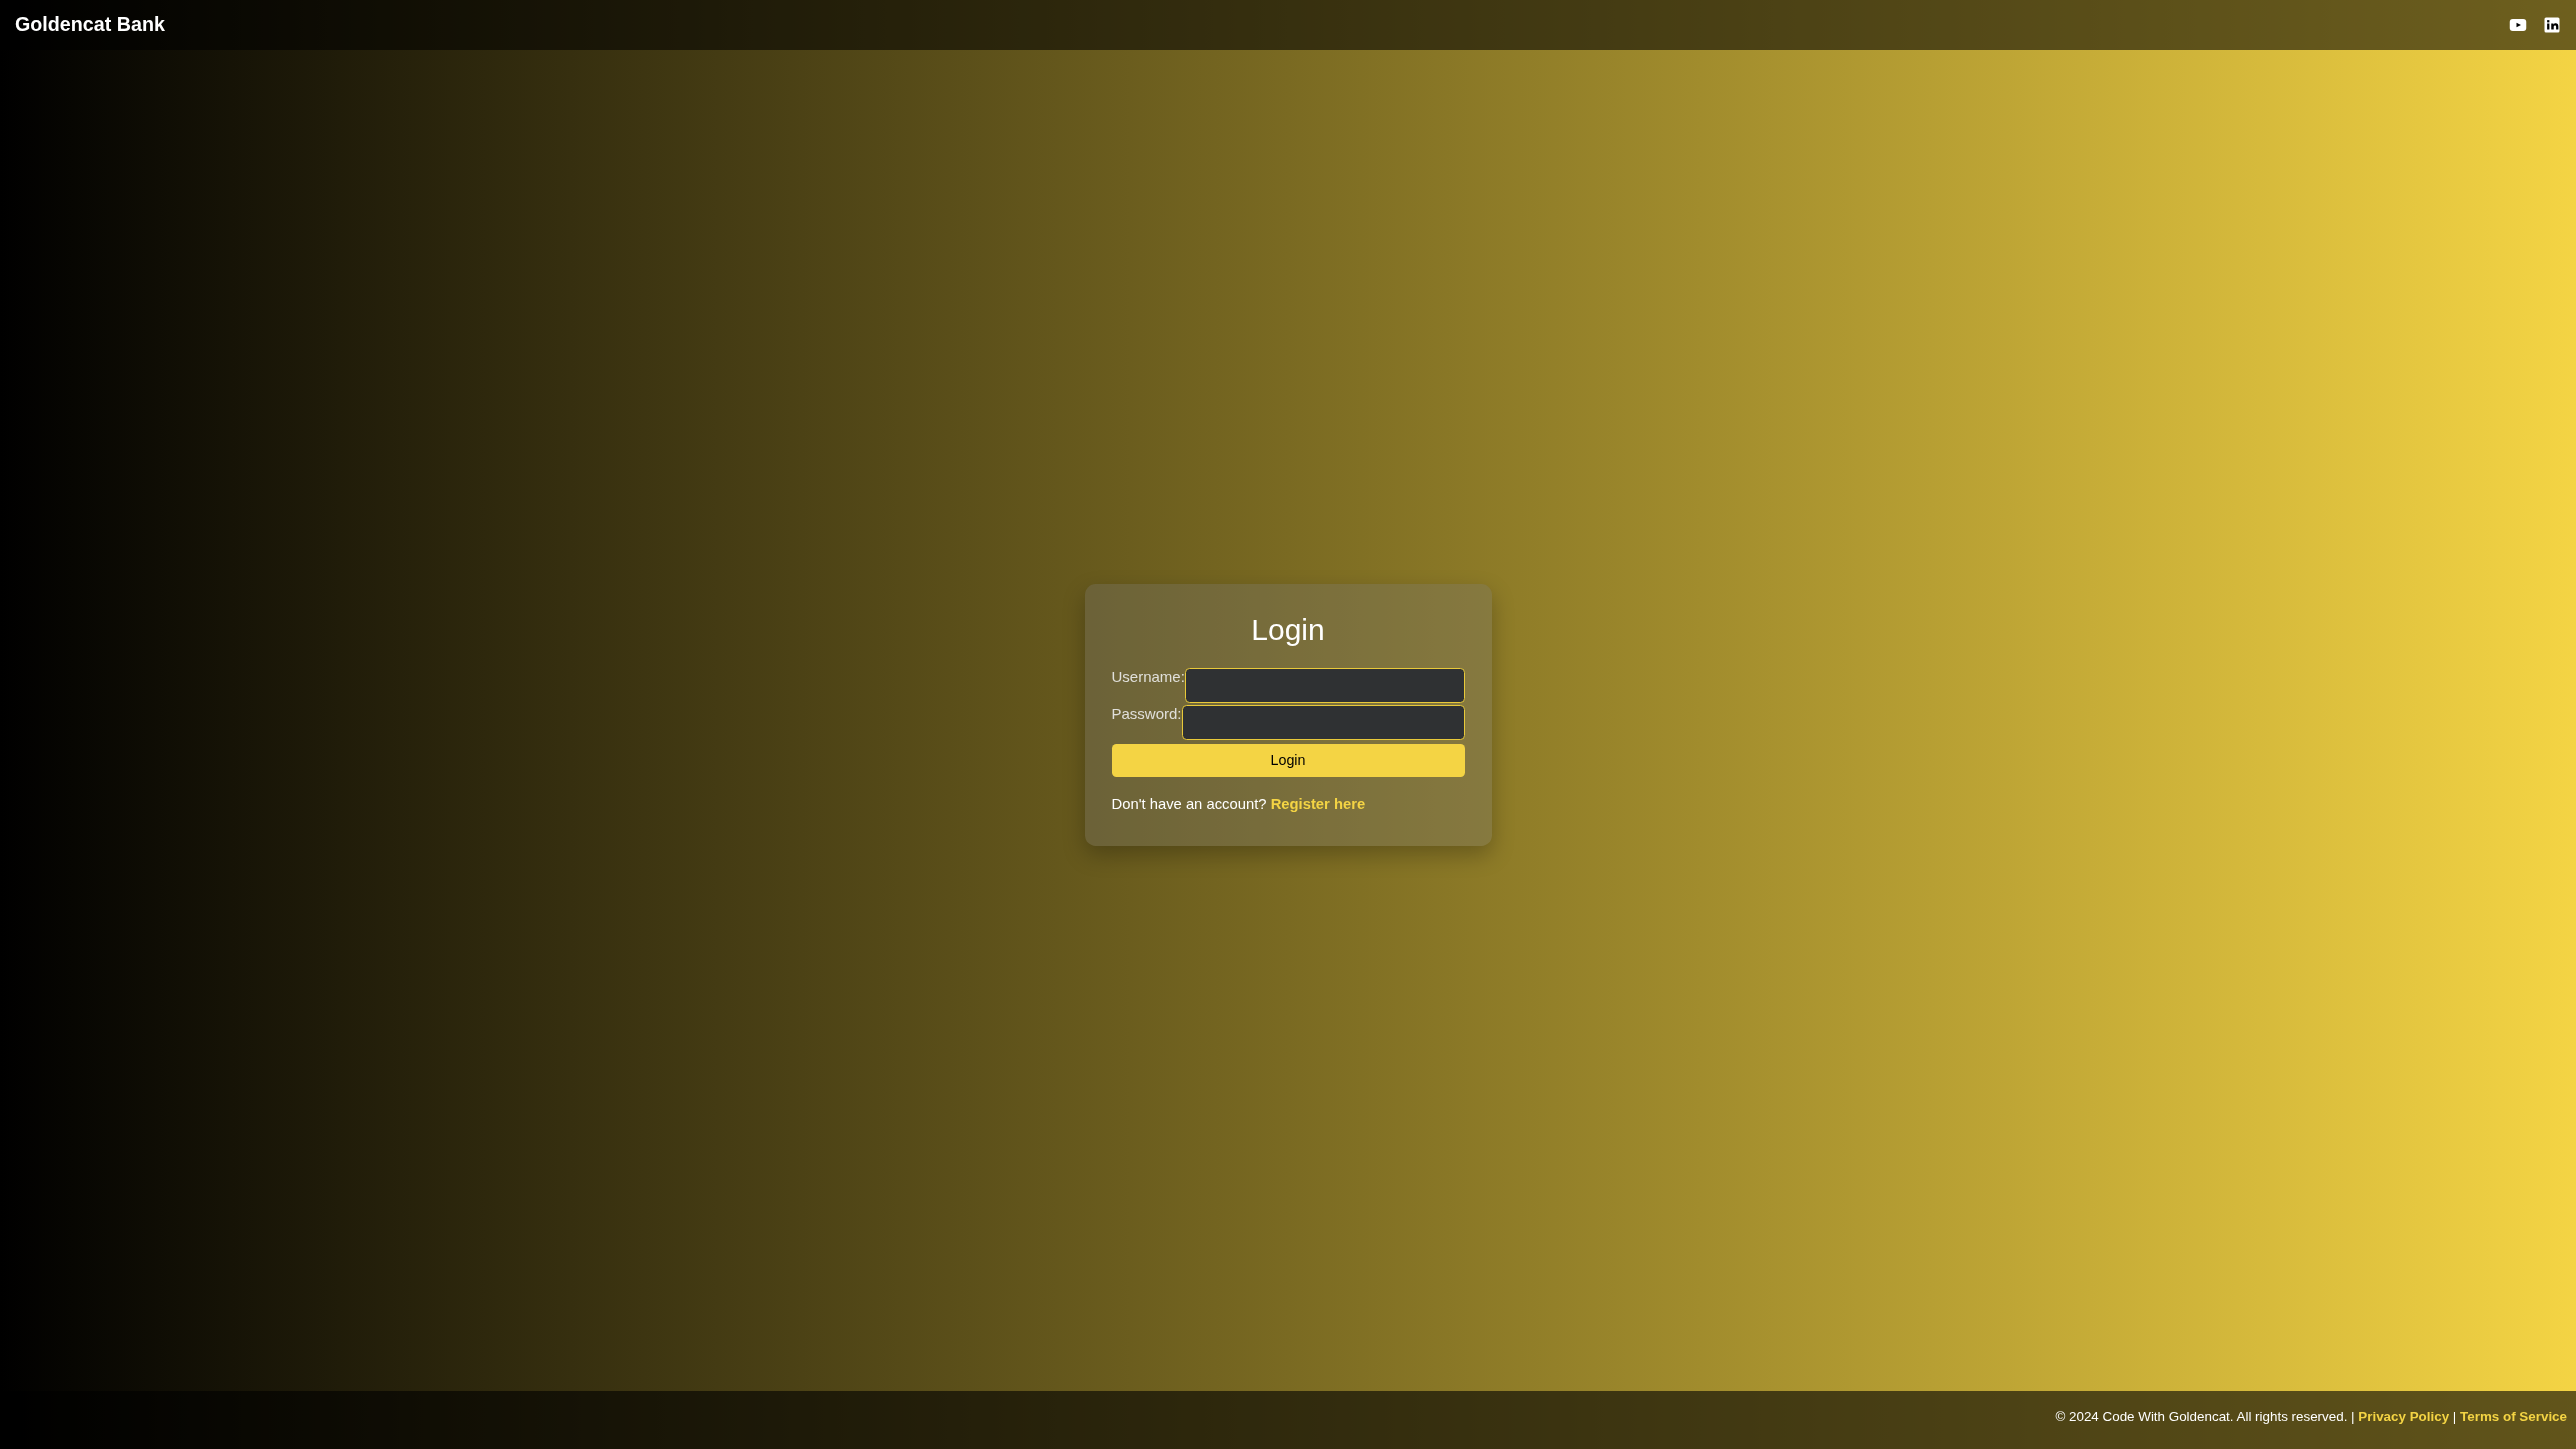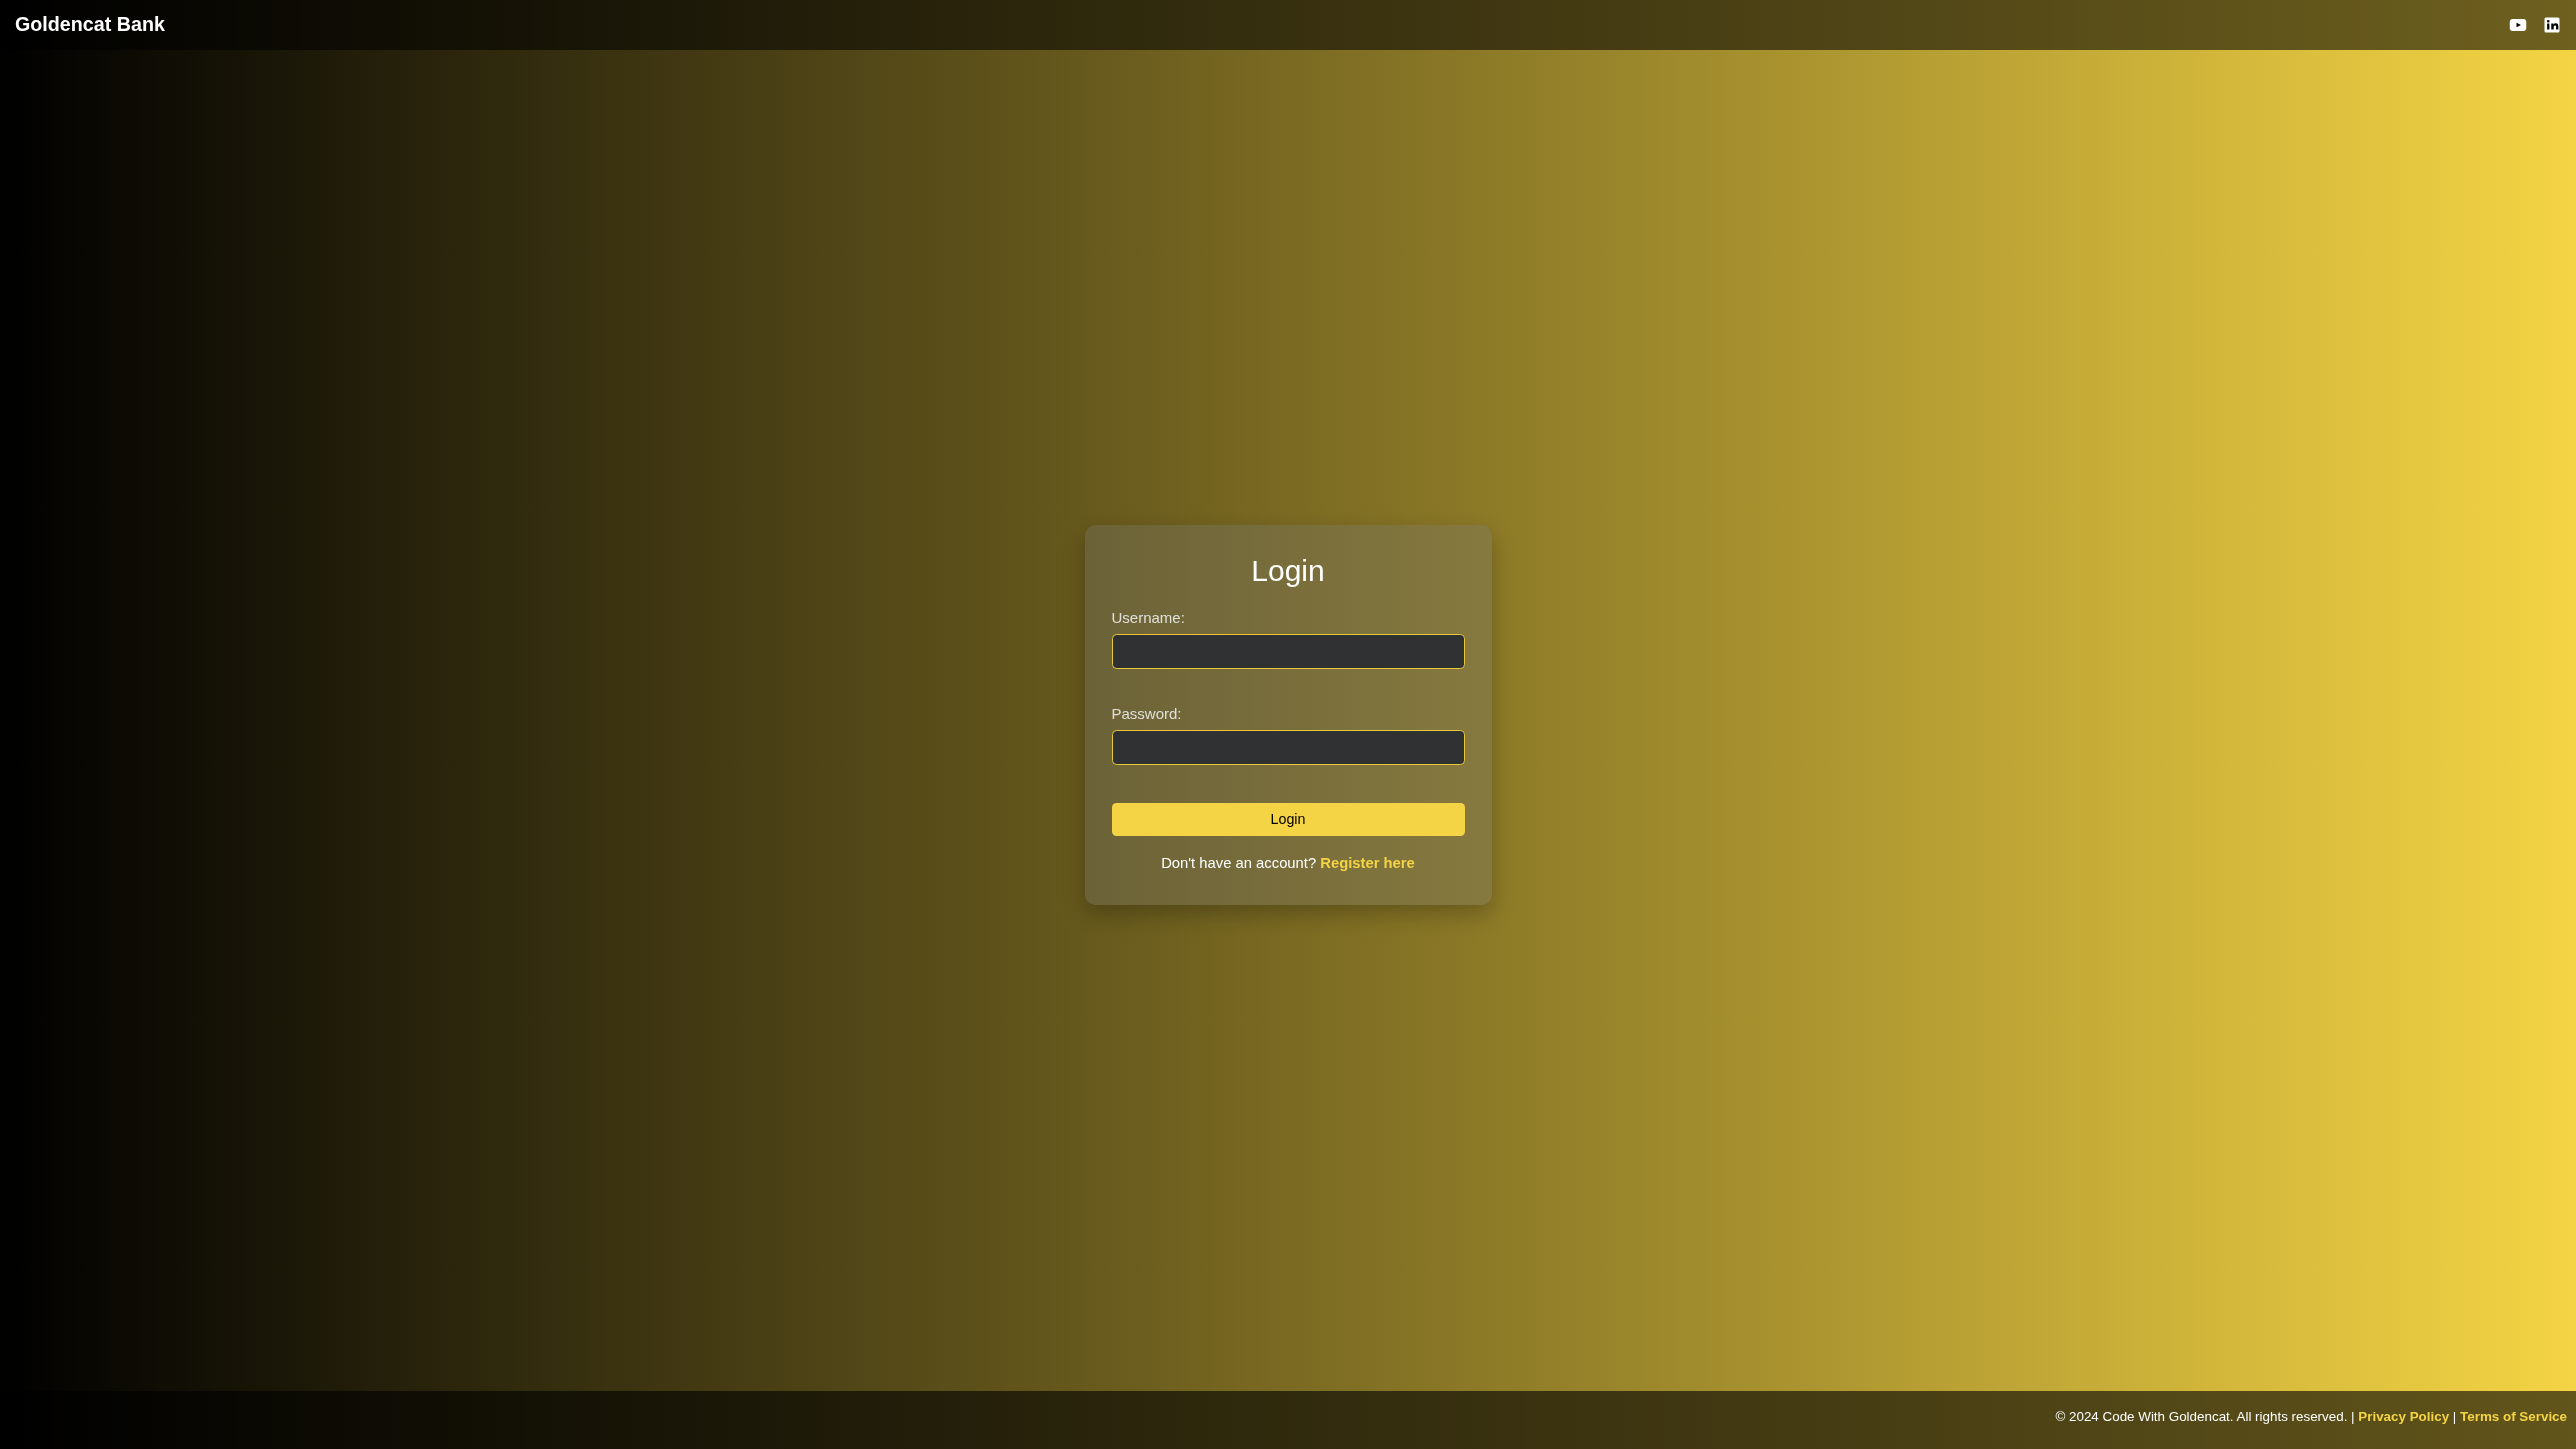--- a/index.html
+++ b/index.html
@@ -51,21 +51,21 @@
     position: relative;
     top: -5.4px;
   }
   .card-title {
     text-align: center;
     color: #ffffff;
     font-size: 30px;
     font-weight: 400;
     margin-bottom: 21.5px;
   }
-  .form-group { display: flex; flex-direction: column; margin-bottom: 36px; }
+  .form-group { display: flex; flex-direction: row; margin-bottom: 2px; }
   .form-label {
     color: var(--text-light);
     font-size: 15px;
     margin-bottom: 8px;
   }
   .form-input {
     width: 100%;
     height: 35px;
     background: var(--input-bg);
     border: 0.9px solid var(--gold-dark);
@@ -79,21 +79,21 @@
     height: 33px;
     background: var(--gold);
     color: #000;
     border: none;
     border-radius: 4.5px;
     font-size: 14.3px;
     cursor: pointer;
     margin-top: 1.8px;
   }
   .signup-hint {
-    text-align: center;
+    text-align: left;
     margin-top: 19.7px;
     color: #ffffff;
     font-size: 14.8px;
   }
   .signup-link {
     color: var(--gold);
     font-weight: 700;
     text-decoration: none;
   }
   

